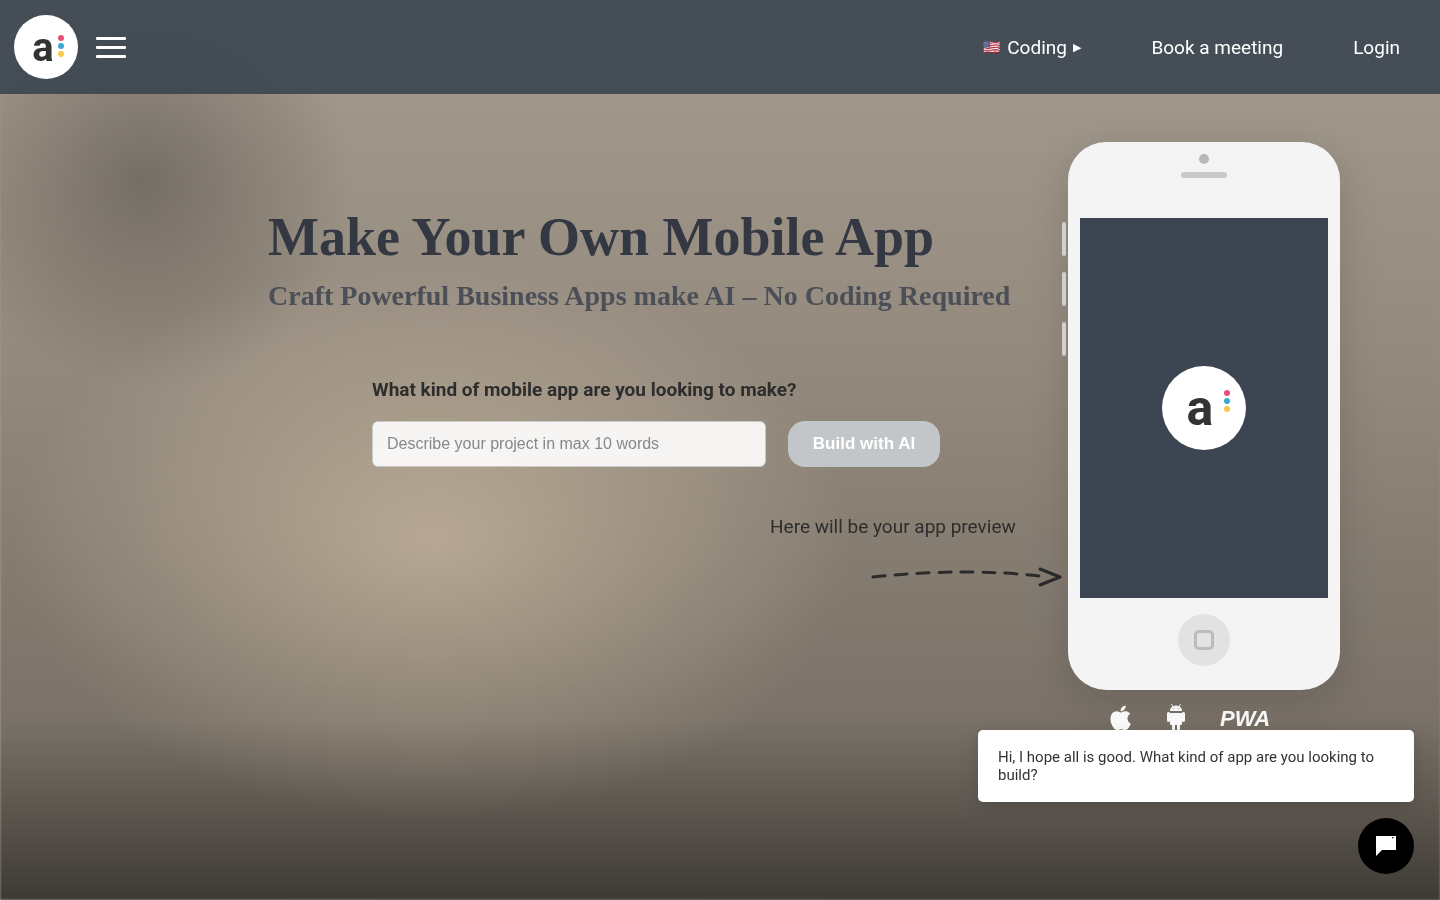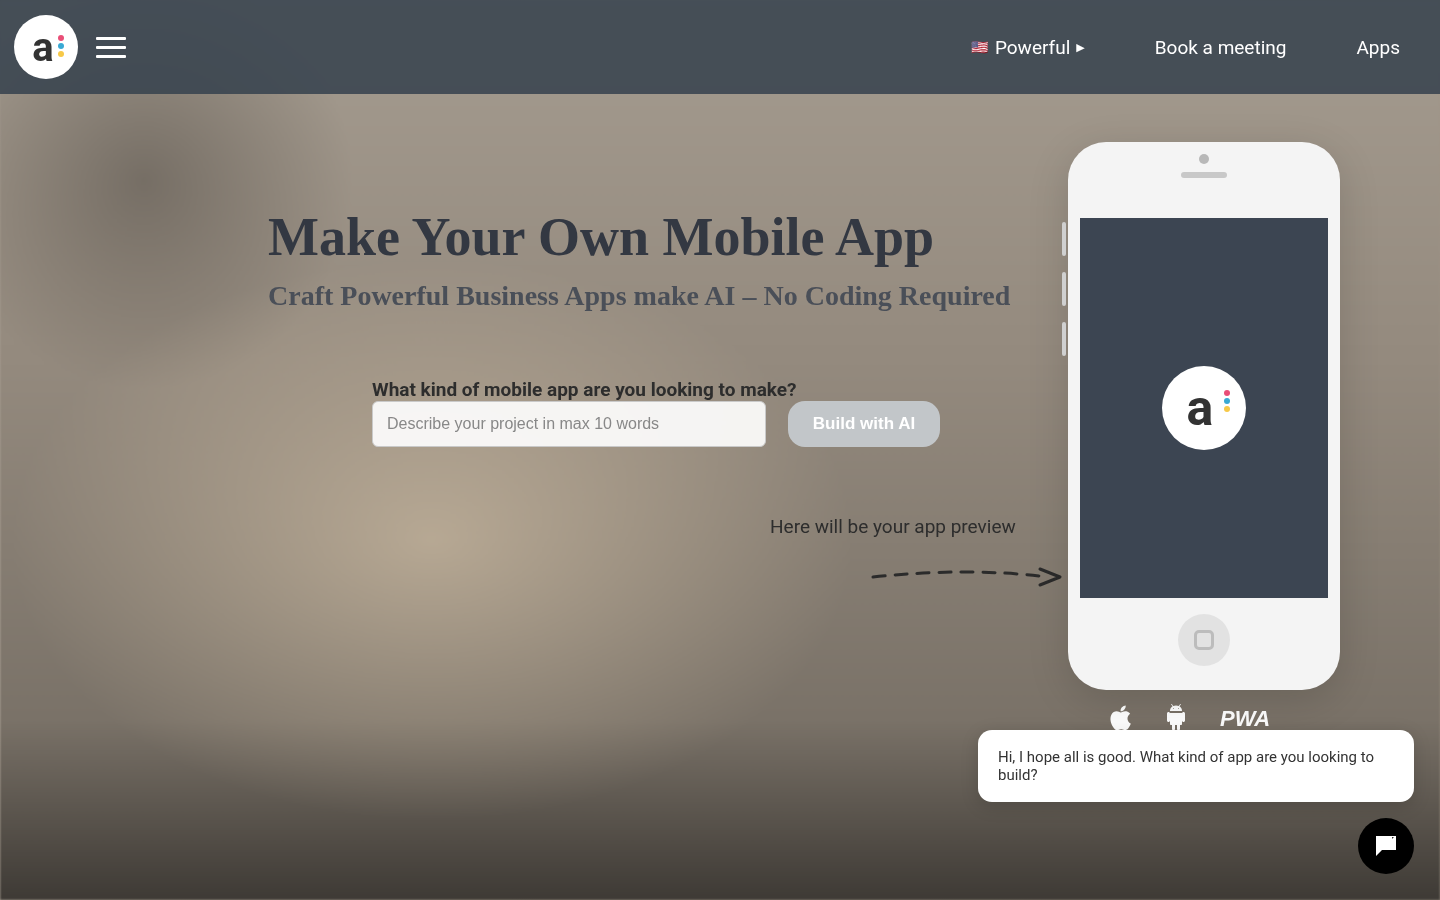--- a/index.html
+++ b/index.html
@@ -40,21 +40,21 @@
   .nav-item { color: #fff; font-size: 19px; cursor: pointer; display: flex; align-items: center; gap: 6px; }
   .flag { font-size: 14px; }
   .caret { font-size: 11px; }
 
   
   .hero { position: absolute; top: 162px; left: 268px; width: 760px; z-index: 5; }
   .headline { font-family: Georgia, 'Times New Roman', serif; font-size: 54px; font-weight: 800; color: #333842; line-height: 1.15; margin-top: 44px; }
   .subheadline { font-family: Georgia, 'Times New Roman', serif; font-size: 28px; font-weight: 700; color: #4a4f58; margin-top: 12px; }
 
   .prompt-block { position: absolute; top: 378px; left: 372px; z-index: 5; }
-  .prompt-label { font-size: 19px; font-weight: 700; color: #2d2d2d; margin-bottom: 0; }
+  .prompt-label { font-size: 19px; font-weight: 700; color: #2d2d2d; margin-bottom: 20px; }
   .prompt-row { display: flex; gap: 22px; align-items: flex-start; }
   .prompt-input {
     width: 394px; height: 46px; border: 1px solid #c9c9c9; border-radius: 6px;
     background: rgba(255,255,255,0.9); padding: 0 14px; font-size: 16px;
   }
   .prompt-input::placeholder { color: #888; }
   .build-btn {
     width: 152px; height: 46px; border: none; border-radius: 17px;
     background: #c2c6c9; color: #fff; font-size: 17px; font-weight: 600; cursor: pointer;
   }
@@ -83,21 +83,21 @@
   .phone-home { position: absolute; bottom: 24px; left: 50%; transform: translateX(-50%); width: 52px; height: 52px; border-radius: 50%; background: #e2e2e2; display: flex; align-items: center; justify-content: center; }
   .phone-home-inner { width: 20px; height: 20px; border: 3px solid #bcbcbc; border-radius: 5px; }
 
   
   .platforms { position: absolute; top: 704px; left: 1108px; display: flex; align-items: center; gap: 32px; z-index: 5; }
   .platforms svg { fill: #fff; }
 
   
   .chat-bubble {
     position: absolute; right: 26px; top: 730px; width: 436px;
-    background: #fff; border-radius: 14px; padding: 18px 20px;
+    background: #fff; border-radius: 5px; padding: 18px 20px;
     font-size: 15px; color: #333; z-index: 20;
     box-shadow: 0 4px 18px rgba(0,0,0,0.15);
   }
   .chat-fab {
     position: absolute; right: 26px; bottom: 26px; width: 56px; height: 56px;
     border-radius: 50%; background: #000; display: flex; align-items: center; justify-content: center;
     z-index: 20; cursor: pointer;
   }
 </style>
 </head>
@@ -115,25 +115,25 @@
       </span>
   </div>
   <div class="hamburger">
     <span></span>
       <span></span>
       <span></span>
   </div>
   <nav class="nav">
     <div class="nav-item">
       <span class="flag">🇺🇸</span>
-      <span>Powerful</span>
+      <span>Coding</span>
       <span class="caret">▶</span>
     </div>
     <div class="nav-item">Book a meeting</div>
-    <div class="nav-item">Apps</div>
+    <div class="nav-item">Login</div>
   </nav>
 </header>
 
 <section class="hero">
   <h1 class="headline">Make Your Own Mobile App</h1>
   <h2 class="subheadline">Craft Powerful Business Apps make AI – No Coding Required</h2>
 </section>
 
 <div class="prompt-block">
   <div class="prompt-label">What kind of mobile app are you looking to make?</div>

